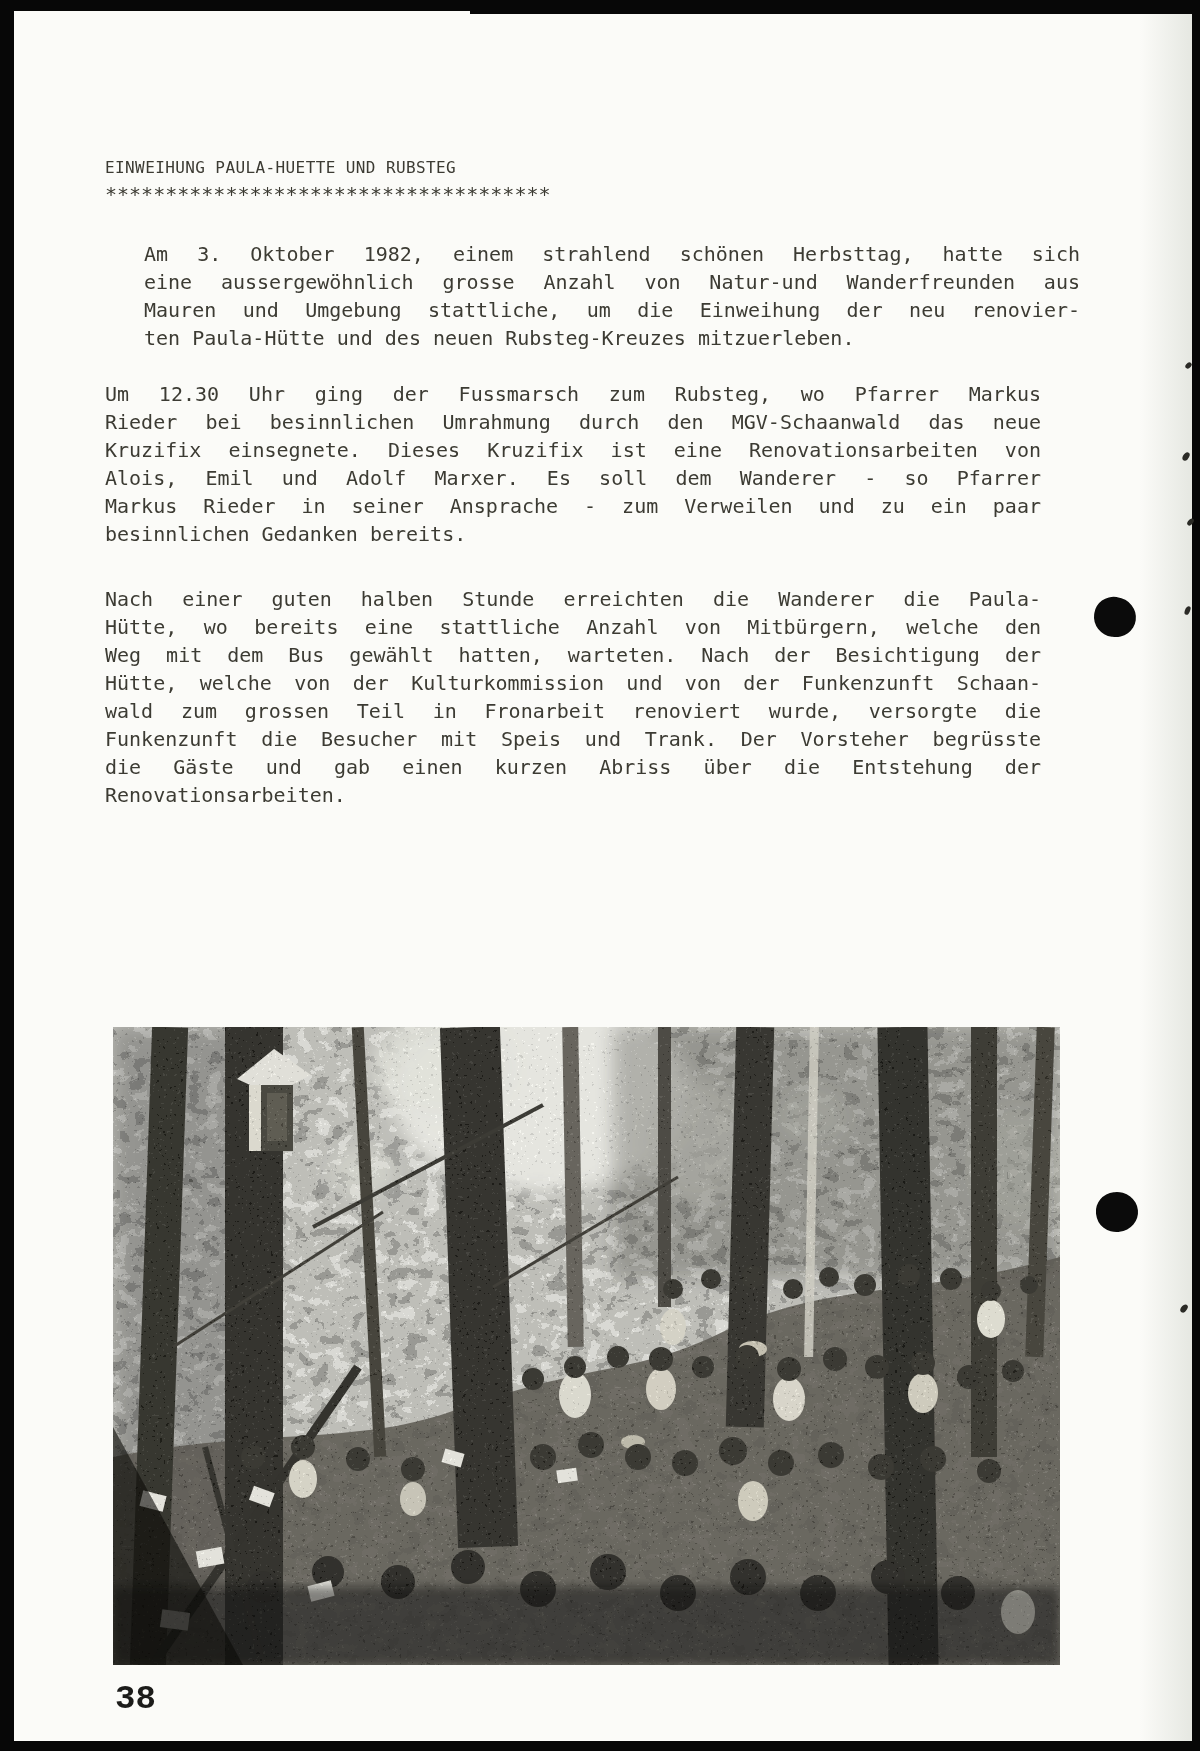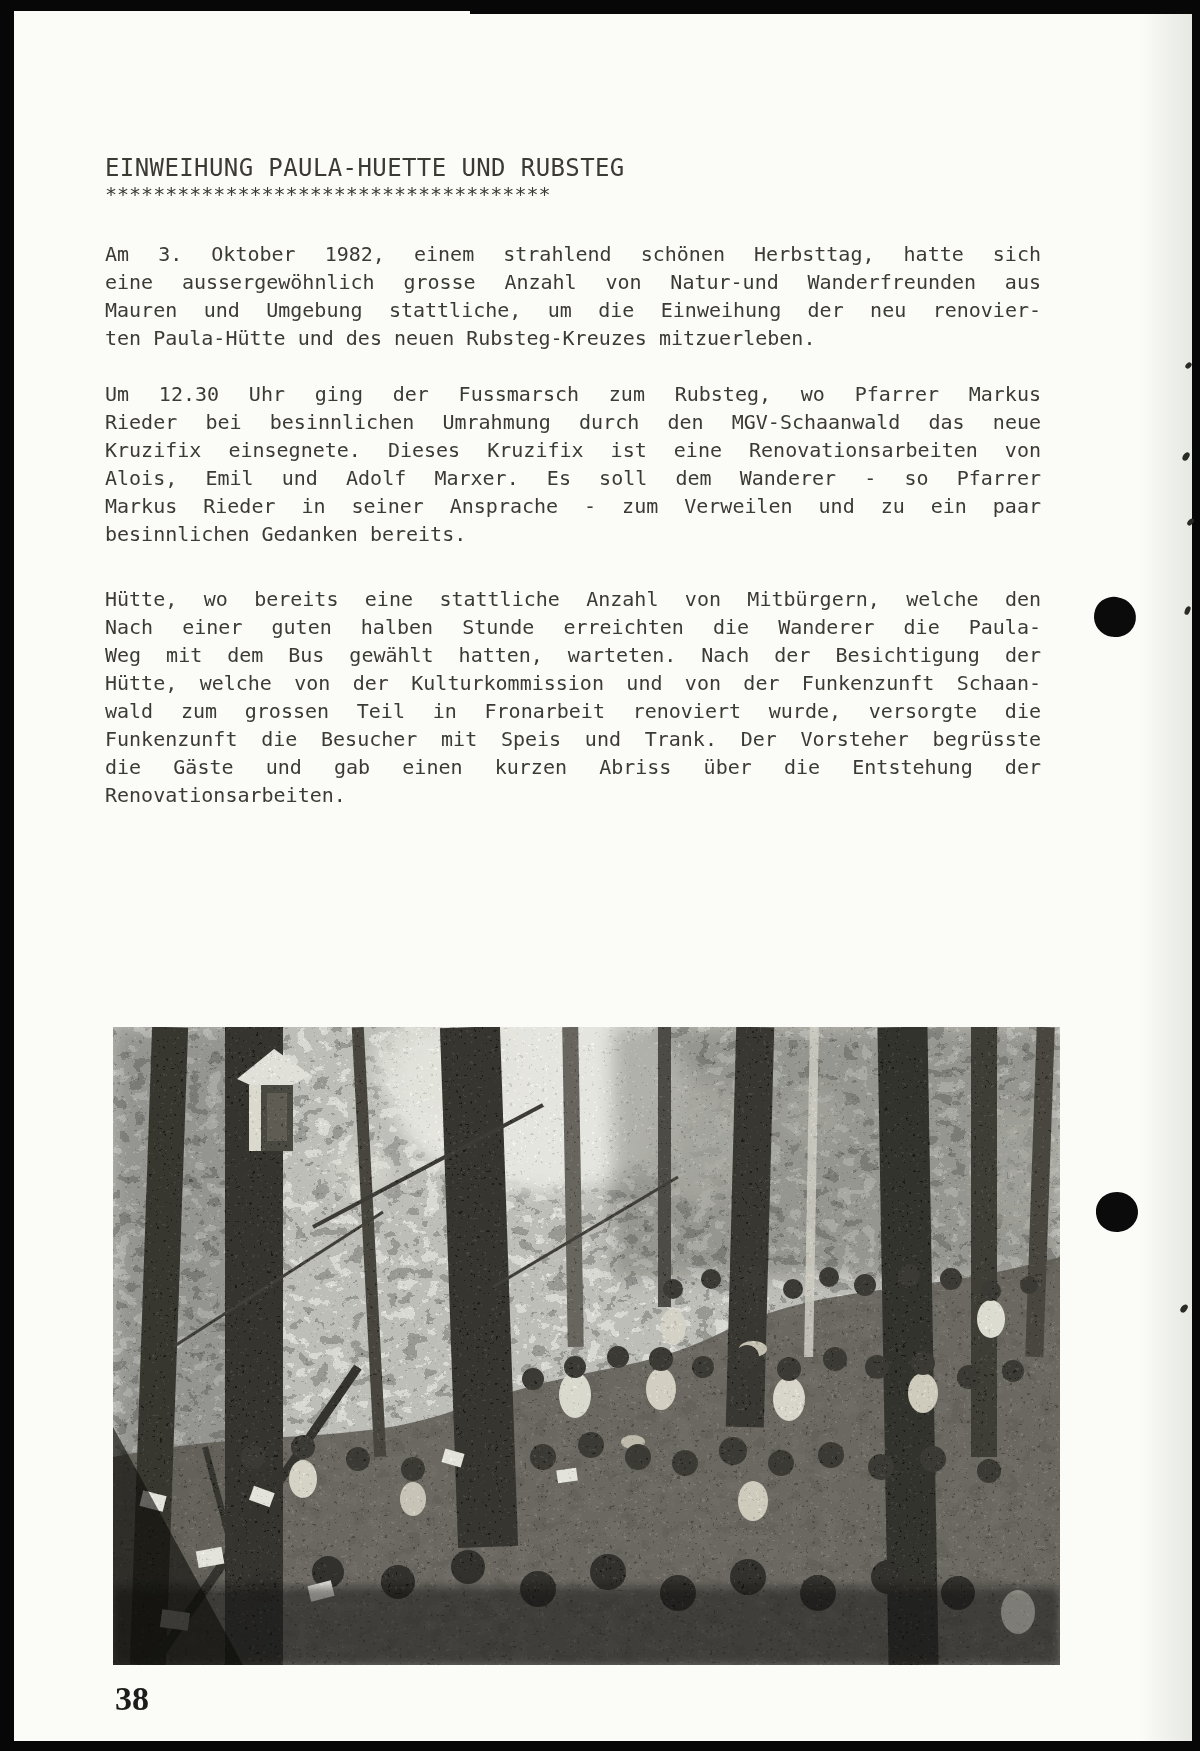--- a/index.html
+++ b/index.html
@@ -13,40 +13,40 @@
   .bar{position:absolute;background:#070707;}
   #bar-top{left:0;top:0;width:1200px;height:11px;}
   #bar-top2{left:470px;top:0;width:730px;height:14px;}
   #bar-left{left:0;top:0;width:14px;height:1751px;}
   #bar-right{left:1192px;top:0;width:8px;height:1751px;}
   #bar-bottom{left:0;top:1741px;width:1200px;height:10px;}
   #edge-shade{position:absolute;left:1140px;top:14px;width:52px;height:1727px;
     background:linear-gradient(to right,rgba(190,196,184,0),rgba(190,196,184,.35));}
 
   
-  #title{position:absolute;left:105px;top:155px;font-size:24px;line-height:26px;
+  #title{position:absolute;left:105px;top:155px;font-size:16px;line-height:26px;
     letter-spacing:.4px;white-space:pre;}
   #stars{position:absolute;left:105px;top:181px;font-size:20px;line-height:26px;
     white-space:pre;}
   .para{position:absolute;left:105px;width:936px;}
-  #para1{top:240px;}
+  #para1{top:240px;margin-left:39px;}
   #para2{top:380px;}
   #para3{top:585px;}
   .tline{font-size:20px;line-height:28px;height:28px;
     text-align:justify;text-align-last:justify;}
   .tline.last{text-align:center;text-align-last:left;}
 
   
   #photo{position:absolute;left:113px;top:1027px;width:947px;height:638px;
     background:#8a887e;overflow:hidden;}
   #photo svg{display:block;}
 
   
   #pagenum{position:absolute;left:115px;top:1680px;
-    font-family:Liberation Serif, serif;
+    font-family:Liberation Mono, monospace;
     font-weight:bold;font-size:34px;color:#1c1c1a;}
 
   
   .hole{position:absolute;width:42px;height:40px;background:#0b0b0b;
     border-radius:48% 52% 50% 50%;}
   #hole1{left:1094px;top:597px;transform:rotate(8deg);}
   #hole2{left:1096px;top:1192px;transform:rotate(-6deg);}
   .speck{position:absolute;background:#2b2b26;border-radius:60% 40% 55% 45%;}
   #sp1{left:1186px;top:362px;width:5px;height:7px;transform:rotate(40deg);}
   #sp2{left:1183px;top:452px;width:6px;height:9px;transform:rotate(25deg);}
@@ -79,22 +79,22 @@
   <div class="para" id="para2">
     <div class="tline">Um 12.30 Uhr ging der Fussmarsch zum Rubsteg, wo Pfarrer Markus</div>
     <div class="tline">Rieder bei besinnlichen Umrahmung durch den MGV-Schaanwald das neue</div>
     <div class="tline">Kruzifix einsegnete. Dieses Kruzifix ist eine Renovationsarbeiten von</div>
     <div class="tline">Alois, Emil und Adolf Marxer. Es soll dem Wanderer - so Pfarrer</div>
     <div class="tline">Markus Rieder in seiner Ansprache - zum Verweilen und zu ein paar</div>
     <div class="tline last">besinnlichen Gedanken bereits.</div>
   </div>
 
   <div class="para" id="para3">
+    <div class="tline">Nach einer guten halben Stunde erreichten die Wanderer die Paula-</div>
     <div class="tline">Hütte, wo bereits eine stattliche Anzahl von Mitbürgern, welche den</div>
-    <div class="tline">Nach einer guten halben Stunde erreichten die Wanderer die Paula-</div>
     <div class="tline">Weg mit dem Bus gewählt hatten, warteten. Nach der Besichtigung der</div>
     <div class="tline">Hütte, welche von der Kulturkommission und von der Funkenzunft Schaan-</div>
     <div class="tline">wald zum grossen Teil in Fronarbeit renoviert wurde, versorgte die</div>
     <div class="tline">Funkenzunft die Besucher mit Speis und Trank. Der Vorsteher begrüsste</div>
     <div class="tline">die Gäste und gab einen kurzen Abriss über die Entstehung der</div>
     <div class="tline last">Renovationsarbeiten.</div>
   </div>
 
   <div id="photo">
     <svg width="947" height="638" viewBox="0 0 947 638">

